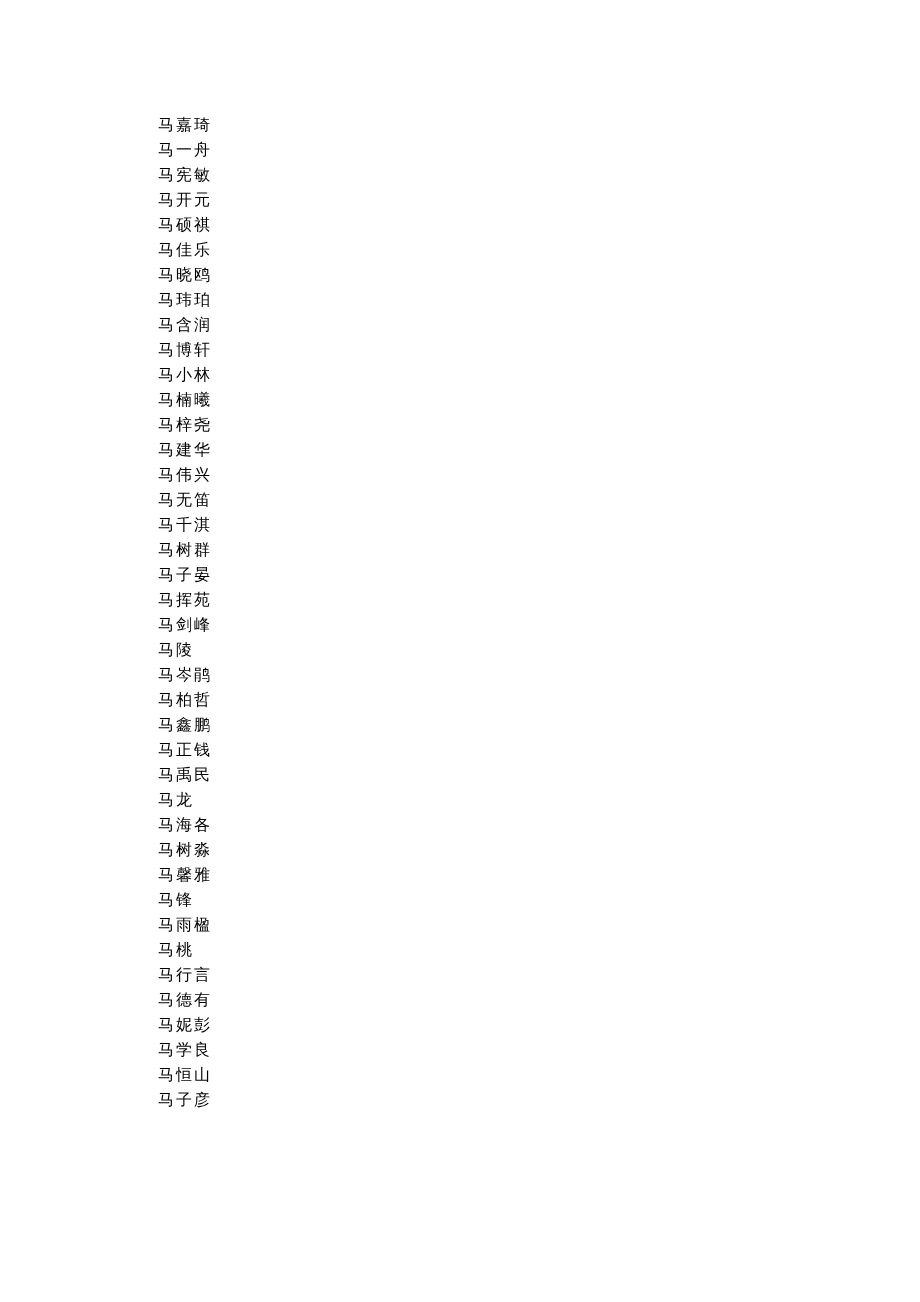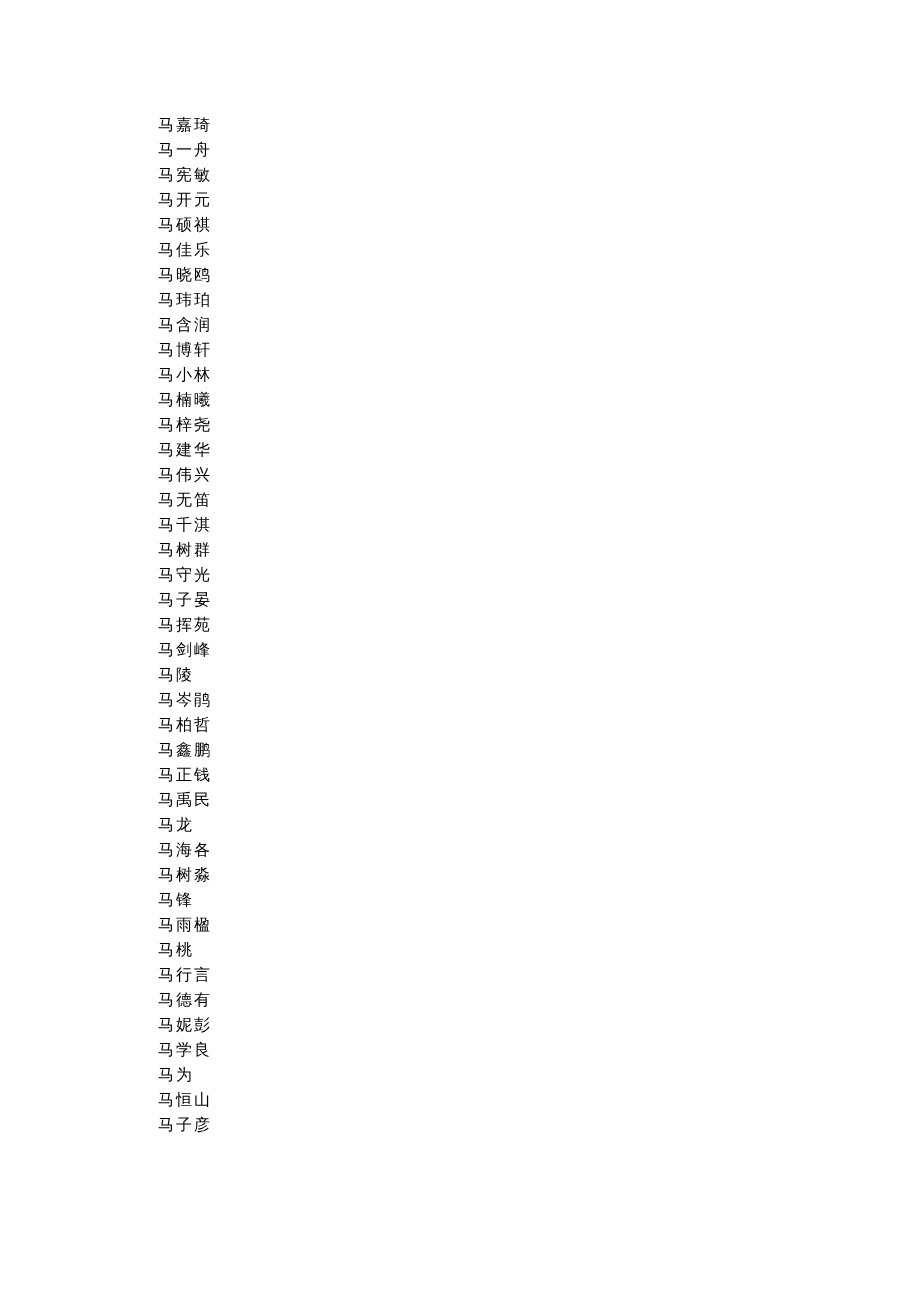--- a/index.html
+++ b/index.html
@@ -43,36 +43,35 @@
     <div class="name-item">马含润</div>
     <div class="name-item">马博轩</div>
     <div class="name-item">马小林</div>
     <div class="name-item">马楠曦</div>
     <div class="name-item">马梓尧</div>
     <div class="name-item">马建华</div>
     <div class="name-item">马伟兴</div>
     <div class="name-item">马无笛</div>
     <div class="name-item">马千淇</div>
     <div class="name-item">马树群</div>
-    <div class="name-item">马守光</div>
     <div class="name-item">马子晏</div>
     <div class="name-item">马挥苑</div>
     <div class="name-item">马剑峰</div>
     <div class="name-item">马陵</div>
     <div class="name-item">马岑鹃</div>
     <div class="name-item">马柏哲</div>
     <div class="name-item">马鑫鹏</div>
     <div class="name-item">马正钱</div>
     <div class="name-item">马禹民</div>
     <div class="name-item">马龙</div>
     <div class="name-item">马海各</div>
     <div class="name-item">马树淼</div>
+    <div class="name-item">马馨雅</div>
     <div class="name-item">马锋</div>
     <div class="name-item">马雨楹</div>
     <div class="name-item">马桃</div>
     <div class="name-item">马行言</div>
     <div class="name-item">马德有</div>
     <div class="name-item">马妮彭</div>
     <div class="name-item">马学良</div>
-    <div class="name-item">马为</div>
     <div class="name-item">马恒山</div>
     <div class="name-item">马子彦</div>
   </div>
 
 </body></html>

